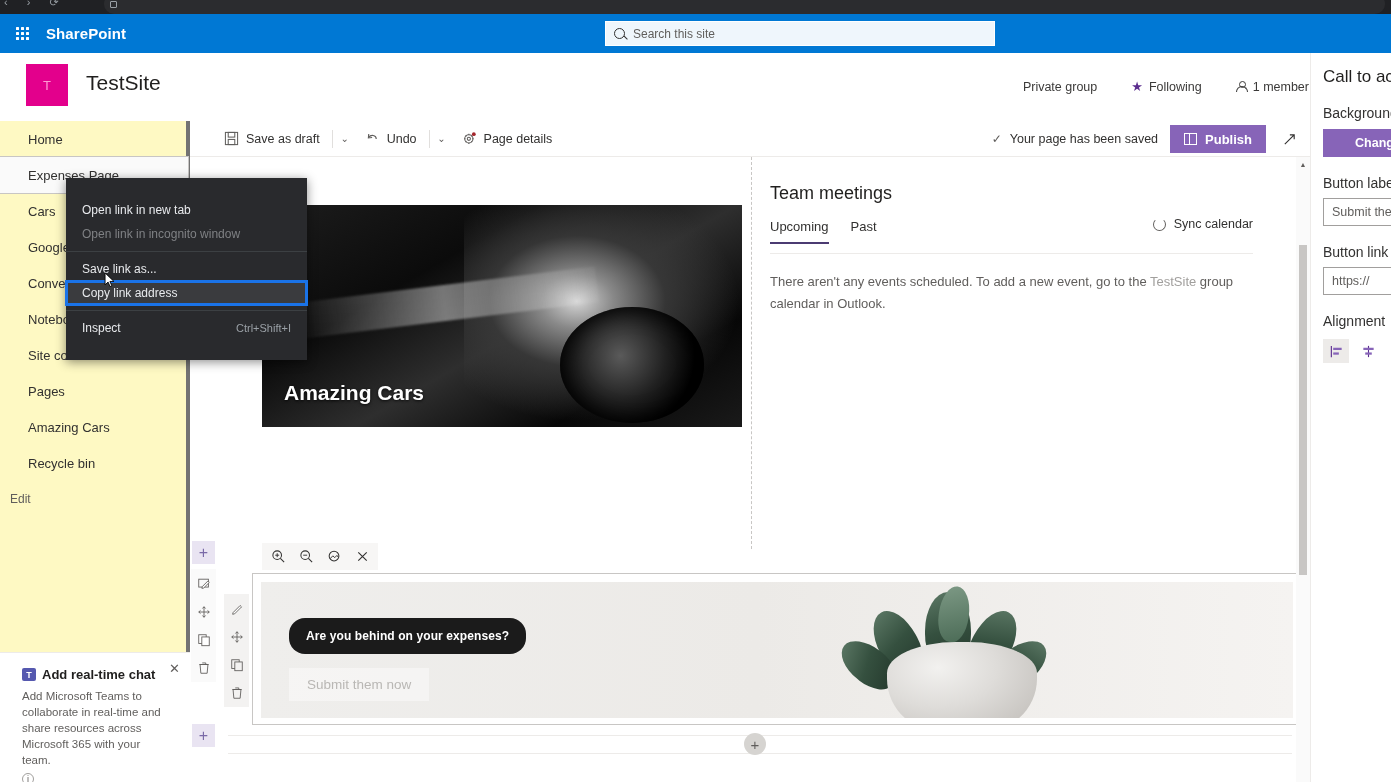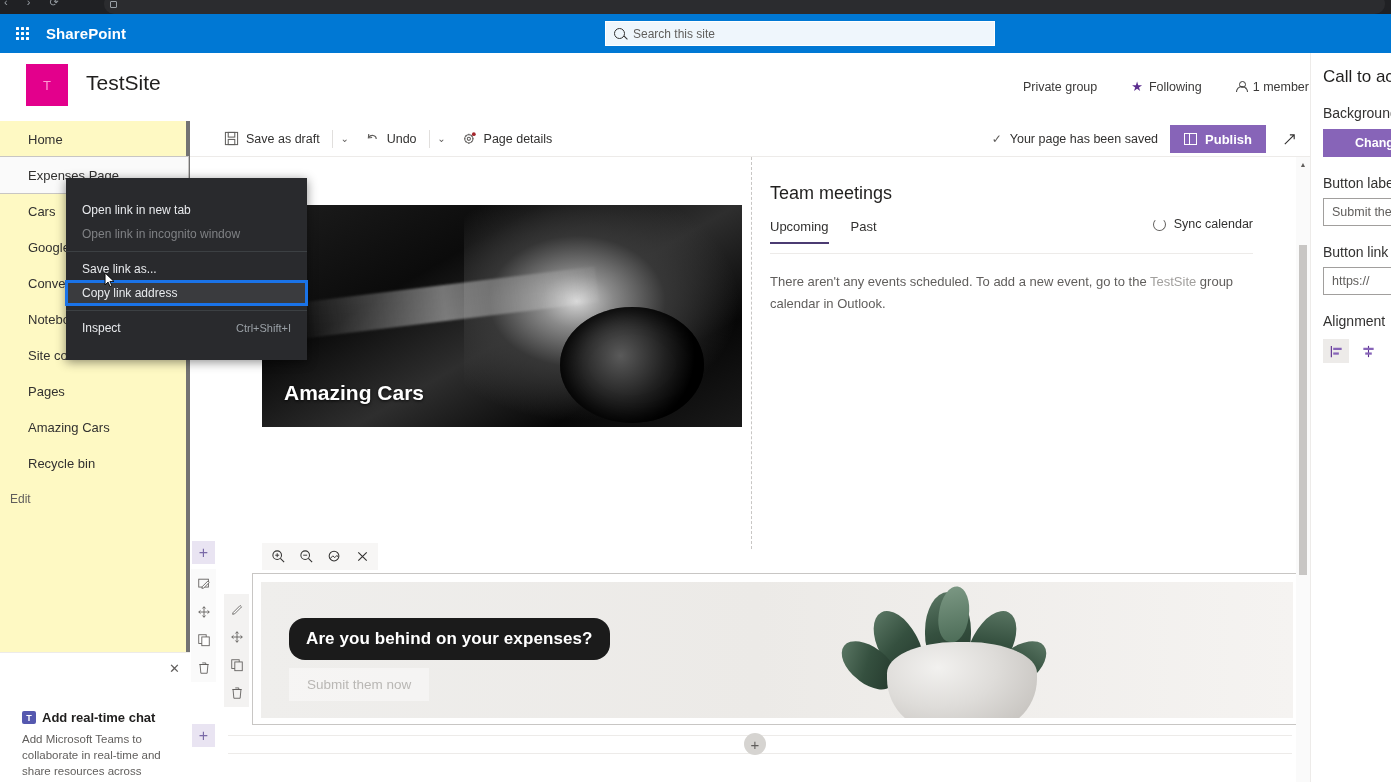--- a/index.html
+++ b/index.html
@@ -116,21 +116,20 @@
   .callout {
     position: absolute; left: 0; bottom: 0; width: 190px; height: 130px;
     border-top: 1px solid #edebe9; background: #fff; padding: 14px 18px 0 22px;
   }
   .callout .close {
     position: absolute; right: 10px; top: 8px; font-size: 13px; color: #605e5c; cursor: pointer;
   }
   .callout .ct-title {
     display: flex; align-items: center; gap: 6px; font-size: 13px; font-weight: 700; color: #201f1e;
     margin-bottom: 6px;
-    margin-top: 43px;
   }
   .teams-glyph {
     width: 14px; height: 13px; background: #5558af; border-radius: 2px; position: relative; flex: none;
   }
   .teams-glyph::after {
     content: "T"; position: absolute; inset: 0; color: #fff; font-size: 9px; font-weight: 700;
     display: flex; align-items: center; justify-content: center;
   }
   .callout .ct-body { font-size: 11.5px; line-height: 16px; color: #605e5c; }
   .callout .info {
@@ -257,21 +256,21 @@
     background: radial-gradient(ellipse at 34% 28%, #f2f1ef 0%, #dedcd9 42%, #c9c6c2 78%, #bab7b2 100%);
     border-radius: 46% 46% 40% 40% / 34% 34% 60% 60%;
   }
   .leaf {
     position: absolute; width: 46px; height: 86px; border-radius: 50% 50% 46% 46%;
     background: linear-gradient(160deg,#5e7a67 0%, #35503f 48%, #22362a 100%);
     transform-origin: 50% 100%;
   }
   .cta .dark-box {
     position: absolute; left: 28px; top: 36px; background: #1b1b1b; color: #fff;
-    font-size: 17px; font-weight: 700; padding: 11px 17px; letter-spacing: .1px; border-radius: 16px;
+    font-size: 12px; font-weight: 700; padding: 11px 17px; letter-spacing: .1px; border-radius: 16px;
   }
   .cta .cta-btn {
     position: absolute; left: 28px; top: 86px; background: rgba(255,255,255,.42);
     color: #b9b7b4; font-size: 13.5px; padding: 9px 18px; border: none; cursor: pointer;
     font-family: "Liberation Sans", sans-serif;
   }
 
   
   .img-toolbar {
     position: absolute; left: 72px; top: 386px; height: 27px; background: #f7f6f5;

